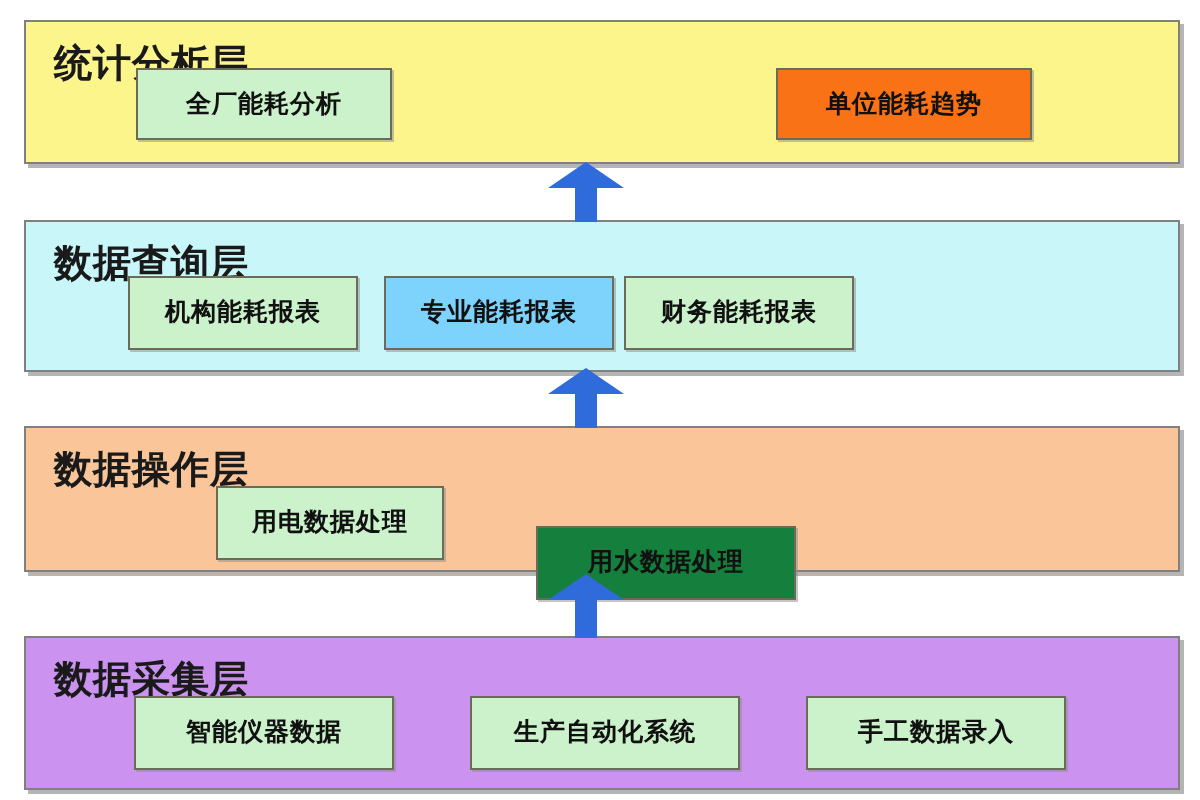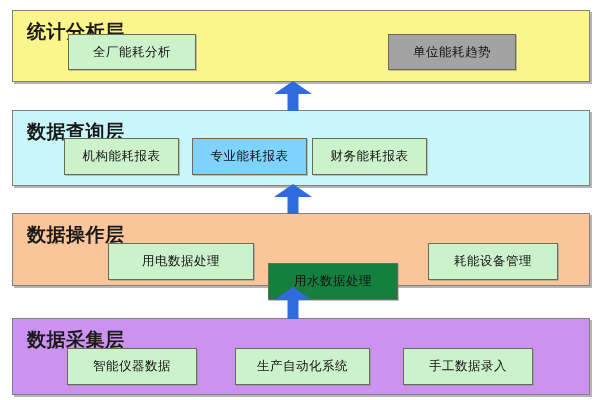--- a/index.html
+++ b/index.html
@@ -43,49 +43,49 @@
     background: #ccf2cc;
     border: 1px solid #6b6b5a;
     display: flex;
     align-items: center;
     justify-content: center;
     font-size: 12.5px;
     color: #111111;
     letter-spacing: 0.5px;
     white-space: nowrap;
     box-shadow: 1px 1px 0 rgba(140,140,140,0.5);
+    font-weight: bold;
   }
   .arrow {
     position: absolute;
   }
   .arrow svg {
     display: block;
   }
 </style>
 </head>
 <body>
 
 <div id="diagram">
     <div class="layer" style="left: 12px; top: 10px; width: 578px; height: 72px; background: rgb(251, 245, 140); border-color: rgb(128, 128, 128);">
       <div class="layer-title">统计分析层</div>
     </div>
     <div class="node" style="left: 68px; top: 34px; width: 128px; height: 36px; background: rgb(204, 242, 204); border-color: rgb(107, 107, 90);">全厂能耗分析</div>
-    <div class="node" style="left: 388px; top: 34px; width: 128px; height: 36px; background: #a3a3a3; border-color: rgb(107, 107, 90);">单位能耗趋势</div>
+    <div class="node" style="left: 388px; top: 34px; width: 128px; height: 36px; background: #f97316; border-color: rgb(107, 107, 90);">单位能耗趋势</div>
     <div class="layer" style="left: 12px; top: 110px; width: 578px; height: 76px; background: rgb(201, 247, 249); border-color: rgb(128, 128, 128);">
       <div class="layer-title">数据查询层</div>
     </div>
     <div class="node" style="left: 64px; top: 138px; width: 115px; height: 37px; background: rgb(204, 242, 204); border-color: rgb(107, 107, 90);">机构能耗报表</div>
     <div class="node" style="left: 192px; top: 138px; width: 115px; height: 37px; background: #7dd3fc; border-color: rgb(107, 107, 90);">专业能耗报表</div>
     <div class="node" style="left: 312px; top: 138px; width: 115px; height: 37px; background: rgb(204, 242, 204); border-color: rgb(107, 107, 90);">财务能耗报表</div>
     <div class="layer" style="left: 12px; top: 213px; width: 578px; height: 73px; background: rgb(249, 197, 153); border-color: rgb(128, 128, 128);">
       <div class="layer-title">数据操作层</div>
     </div>
-    <div class="node" style="left: 108px; top: 243px; width: 146px; height: 37px; background: rgb(204, 242, 204); border-color: rgb(107, 107, 90);">用电数据处理</div>
+    <div class="node" style="left: 108px; top: 243px; width: 114px; height: 37px; background: rgb(204, 242, 204); border-color: rgb(107, 107, 90);">用电数据处理</div>
     <div class="node" style="left: 268px; top: 243px; width: 130px; height: 37px; background: #15803d; border-color: rgb(107, 107, 90); margin-top: 20px;">用水数据处理</div>
-    <div class="node" style="left: 428px; top: 243px; width: 130px; height: 37px; background: rgb(204, 242, 204); border-color: rgb(107, 107, 90);">耗能设备管理</div>
     <div class="layer" style="left: 12px; top: 318px; width: 578px; height: 77px; background: rgb(203, 147, 239); border-color: rgb(128, 128, 128);">
       <div class="layer-title">数据采集层</div>
     </div>
     <div class="node" style="left: 235px; top: 348px; width: 135px; height: 37px; background: rgb(204, 242, 204); border-color: rgb(107, 107, 90);">生产自动化系统</div>
     <div class="node" style="left: 67px; top: 348px; width: 130px; height: 37px; background: rgb(204, 242, 204); border-color: rgb(107, 107, 90);">智能仪器数据</div>
     <div class="node" style="left: 403px; top: 348px; width: 130px; height: 37px; background: rgb(204, 242, 204); border-color: rgb(107, 107, 90);">手工数据录入</div>
     <div class="arrow" style="left: 274px; top: 81px; width: 38px; height: 30px;">
       <svg width="38" height="30" viewBox="0 0 38 30">
         <polygon points="19,0 38,13 24.5,13 24.5,30 13.5,30 13.5,13 0,13" fill="#2f6bdb"></polygon>
       </svg>

